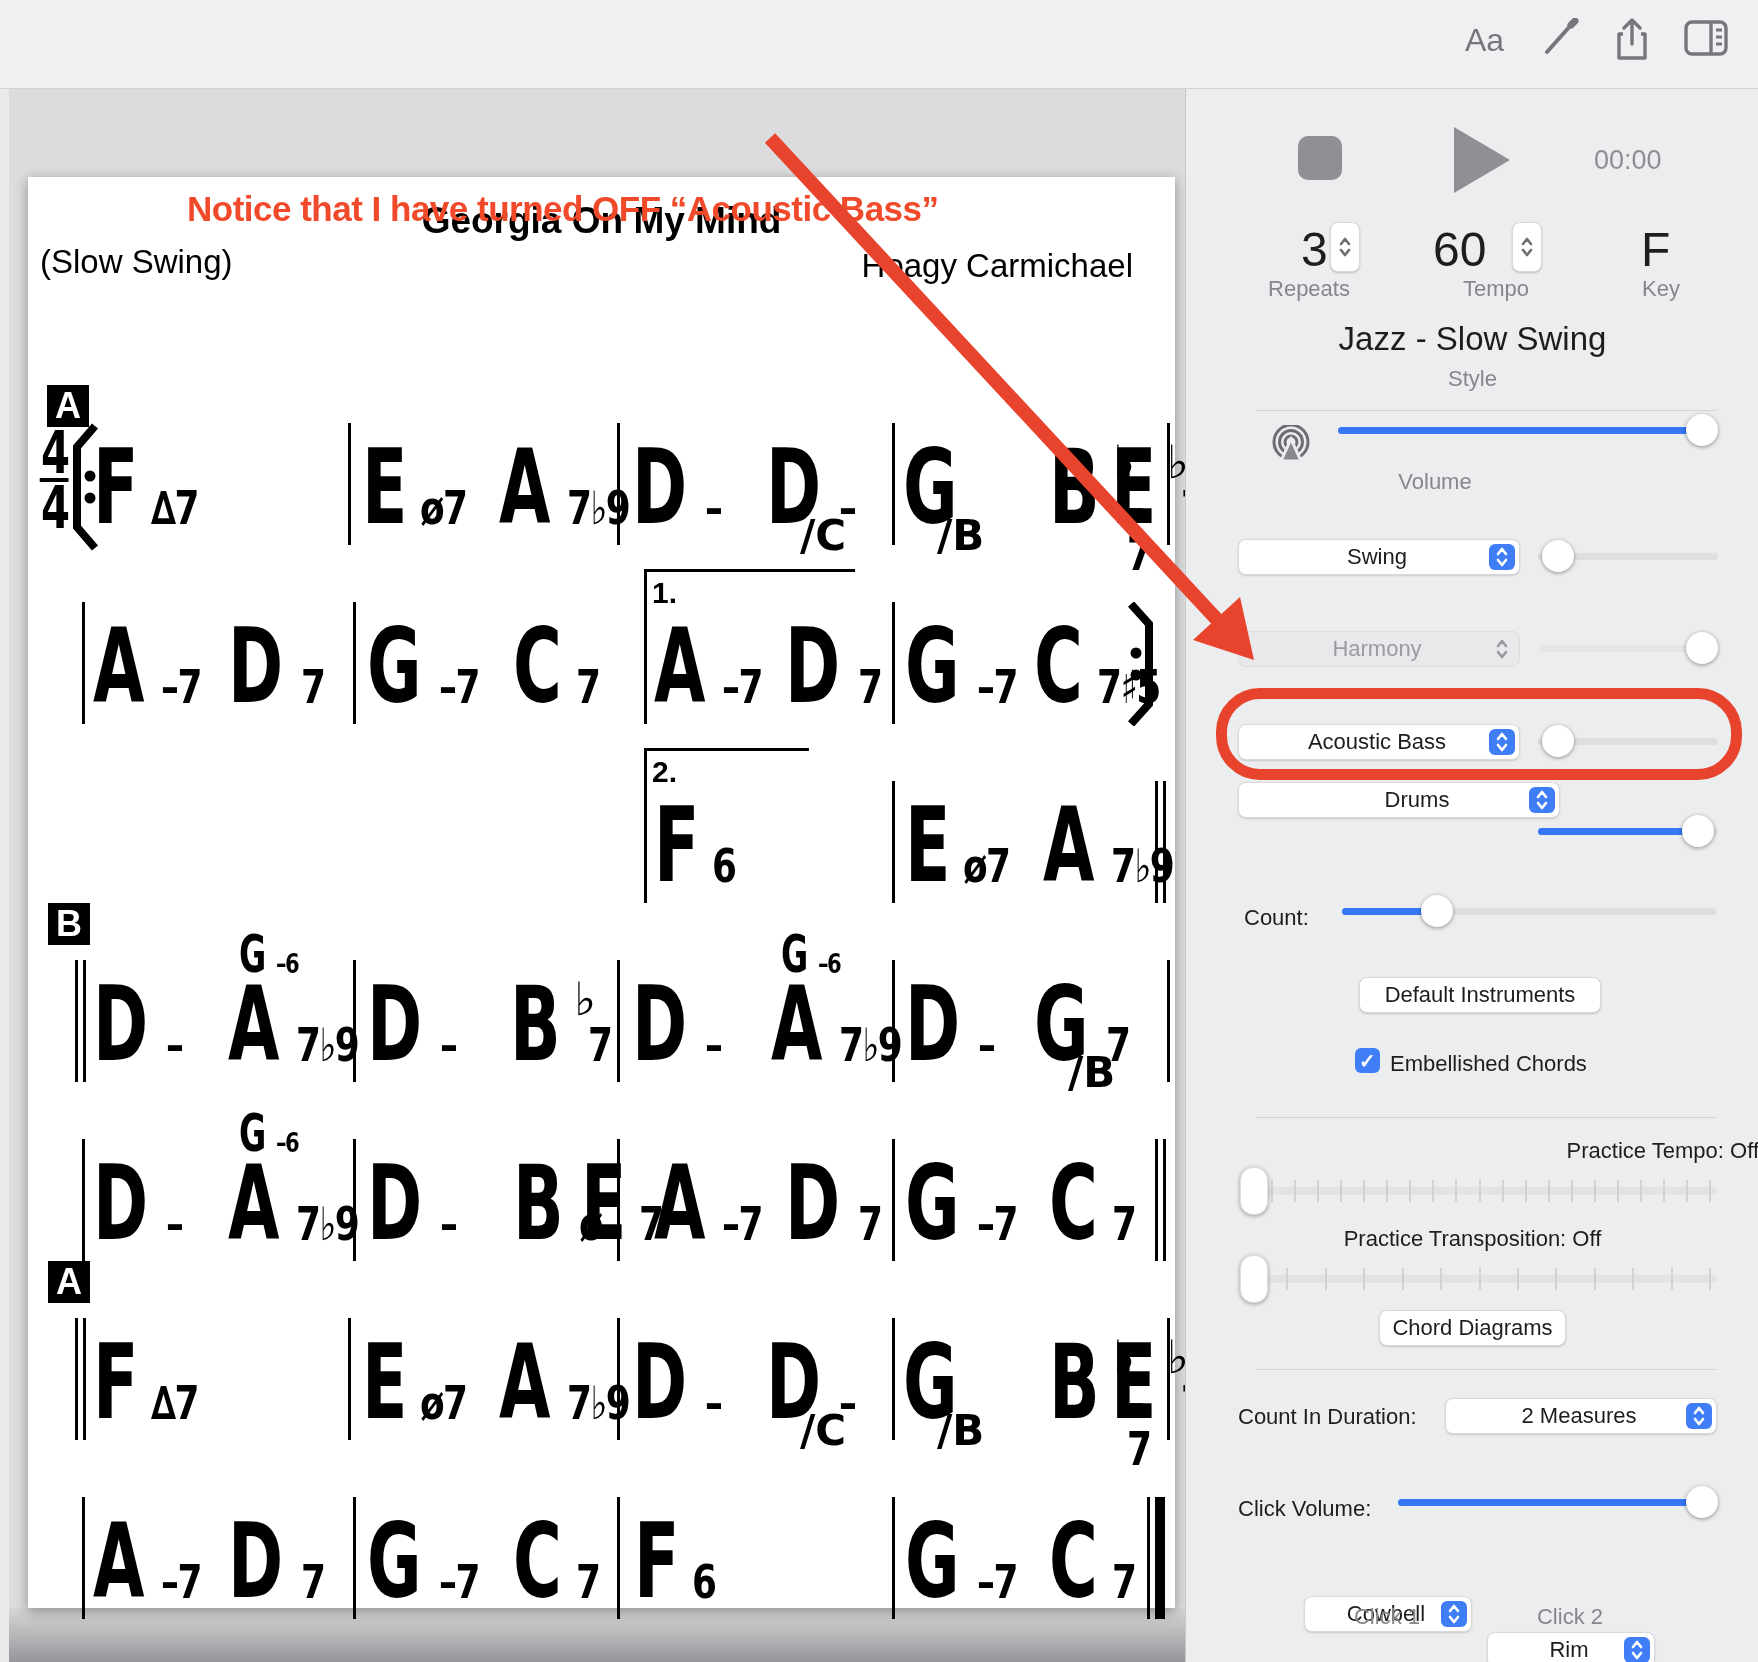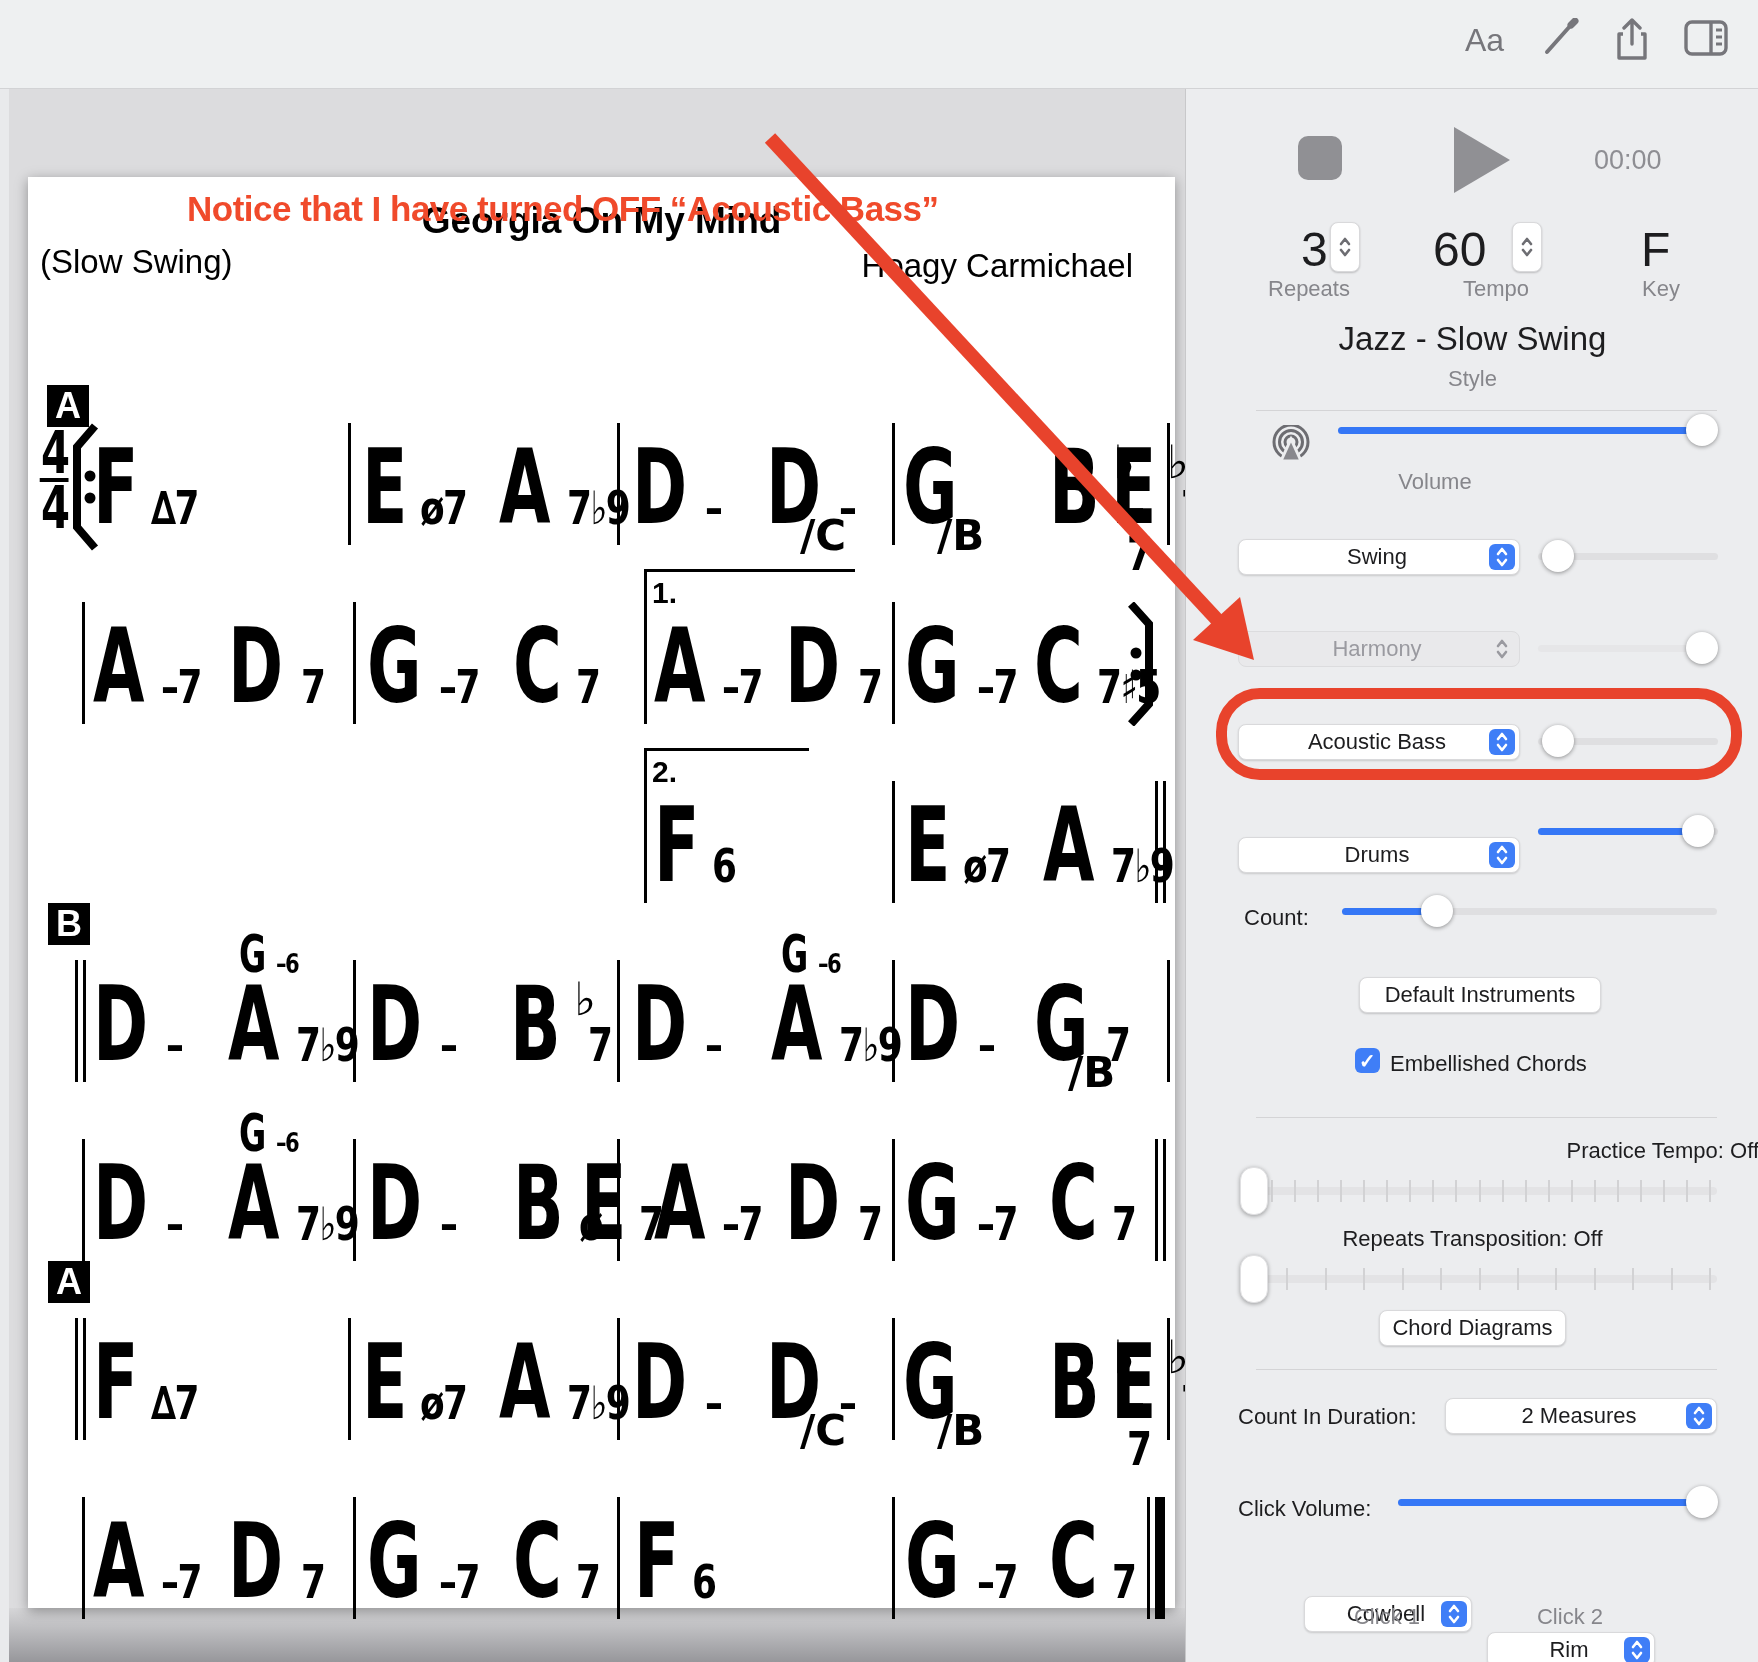--- a/index.html
+++ b/index.html
@@ -478,21 +478,21 @@
           <svg width="14" height="22" viewBox="0 0 14 22">
             <path d="M3 8 L7 3 L11 8" stroke="#fff" stroke-width="2.6" fill="none" stroke-linecap="round" stroke-linejoin="round"></path>
             <path d="M3 14 L7 19 L11 14" stroke="#fff" stroke-width="2.6" fill="none" stroke-linecap="round" stroke-linejoin="round"></path>
           </svg>
         </span>
       </div>
       <div style="position: absolute; left: 352px; top: 635px; width: 180px; height: 34px;">
         <div class="track" style="left:0;top:14px;width:180px;"></div>
         <div class="knob" style="left:4px;top:1px;"></div>
       </div>
-      <div class="dropdown" style="position: absolute; left: 52px; top: 748px; width: 280px; height: 34px;">
+      <div class="dropdown" style="position: absolute; left: 52px; top: 693px; width: 280px; height: 34px; padding-left: 40px;">
         <span class="dd-text">Drums</span>
         <span class="dd-step">
           <svg width="14" height="22" viewBox="0 0 14 22">
             <path d="M3 8 L7 3 L11 8" stroke="#fff" stroke-width="2.6" fill="none" stroke-linecap="round" stroke-linejoin="round"></path>
             <path d="M3 14 L7 19 L11 14" stroke="#fff" stroke-width="2.6" fill="none" stroke-linecap="round" stroke-linejoin="round"></path>
           </svg>
         </span>
       </div>
       <div style="position: absolute; left: 352px; top: 725px; width: 180px; height: 34px;">
         <div class="track" style="left:0;top:14px;width:180px;"></div>
@@ -535,21 +535,21 @@
         <div class="tick" style="left:354px;"></div>
         <div class="tick" style="left:377px;"></div>
         <div class="tick" style="left:400px;"></div>
         <div class="tick" style="left:423px;"></div>
         <div class="tick" style="left:446px;"></div>
         <div class="tick" style="left:469px;"></div>
       </div>
       <div class="pill-knob" style="left:0px;top:0;"></div>
     </div>
 
-  <div class="sb black-label" style="left:0;top:1137px;width:573px;text-align:center;font-size:22px;">Repeats Transposition: Off</div>
+  <div class="sb black-label" style="left:0;top:1137px;width:573px;text-align:center;font-size:22px;">Practice Transposition: Off</div>
   <div class="sb" id="sl-ptrans" style="left: 54px; top: 1166px; width: 477px; height: 48px;">
       <div class="tick-track" style="left:0;top:20px;width:477px;">
         <div class="tick" style="left:8px;"></div>
         <div class="tick" style="left:46px;"></div>
         <div class="tick" style="left:85px;"></div>
         <div class="tick" style="left:123px;"></div>
         <div class="tick" style="left:162px;"></div>
         <div class="tick" style="left:200px;"></div>
         <div class="tick" style="left:239px;"></div>
         <div class="tick" style="left:277px;"></div>

